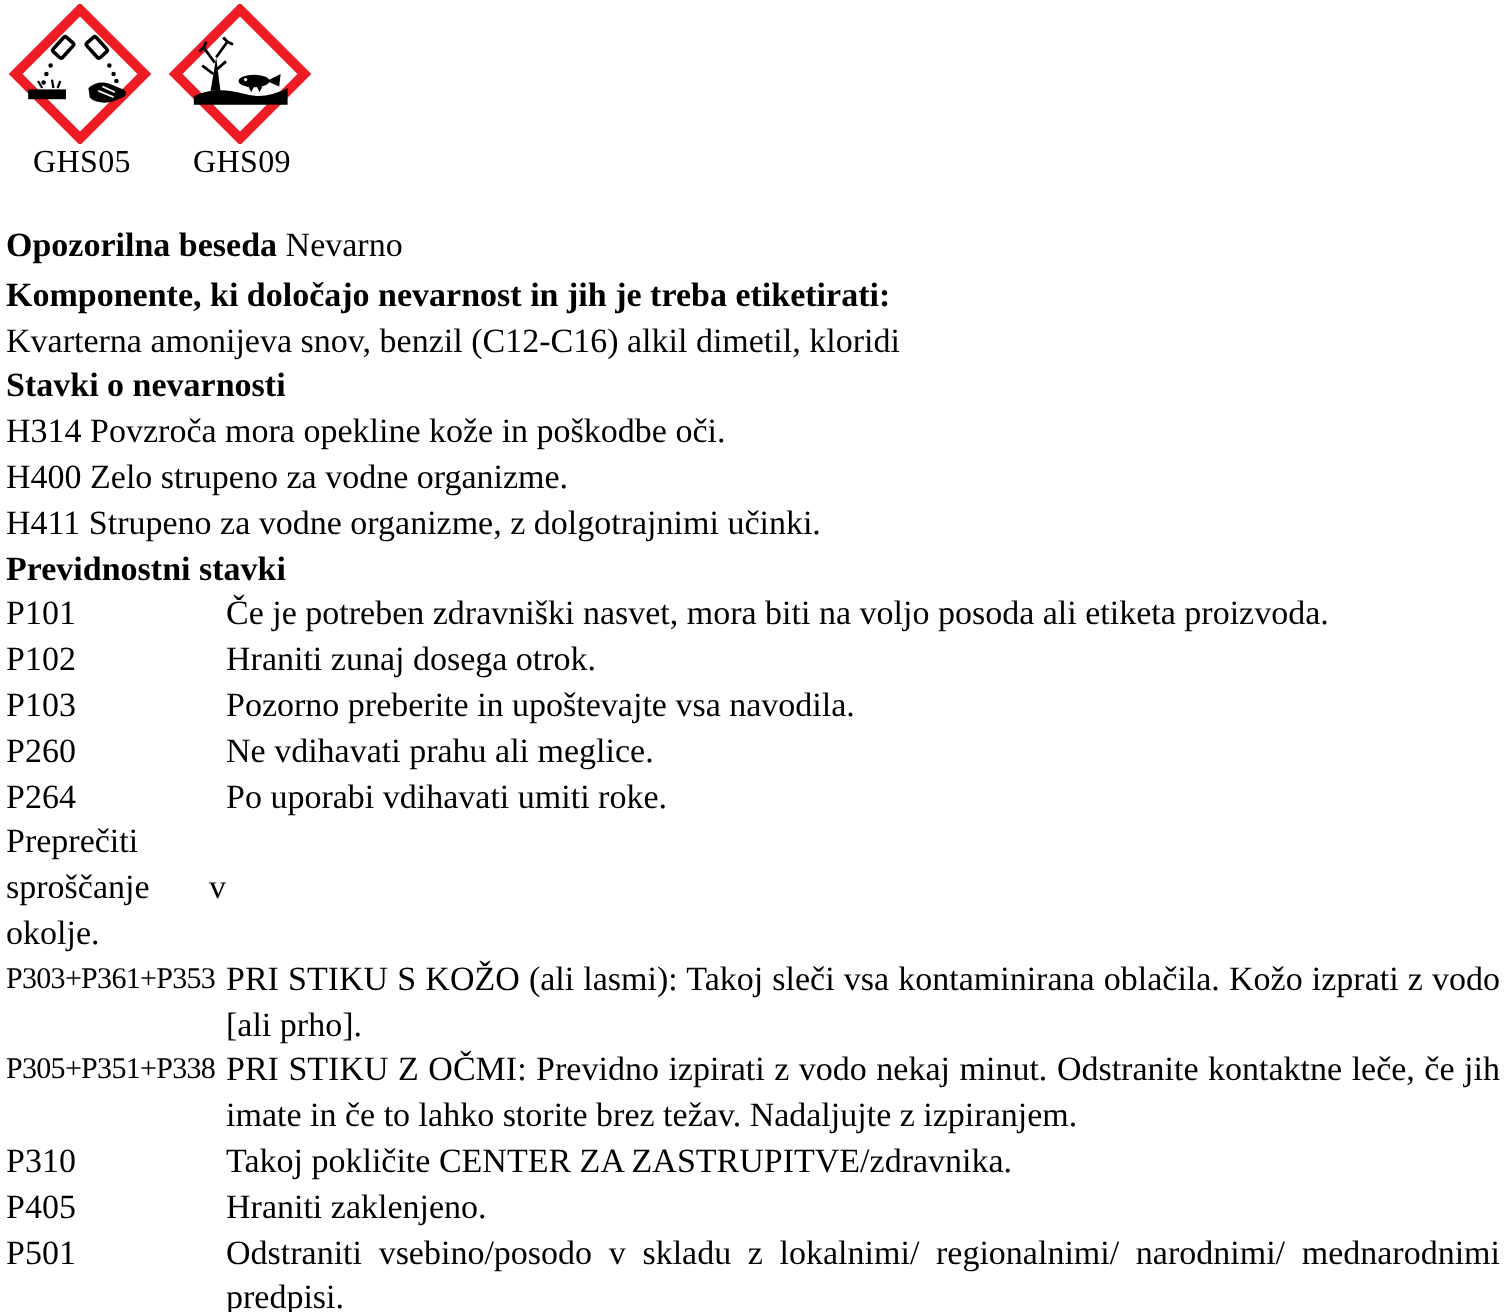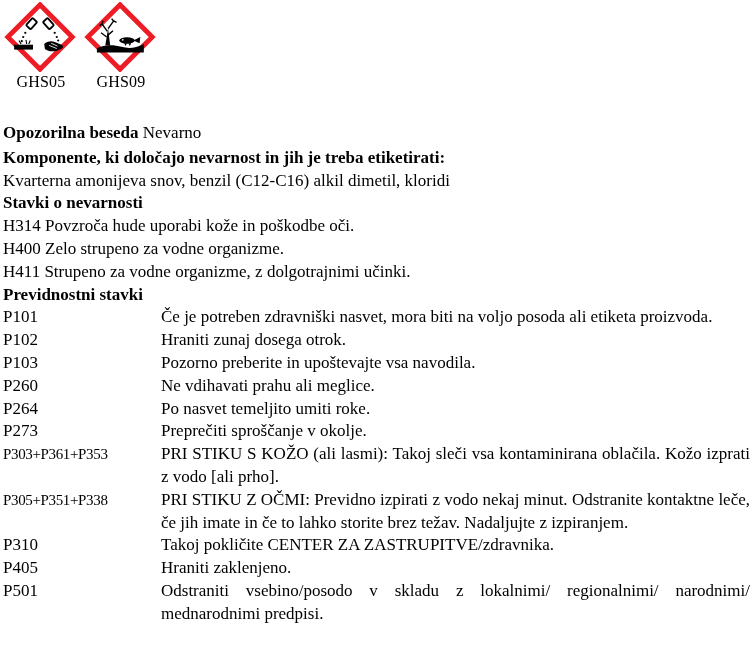--- a/index.html
+++ b/index.html
@@ -18,26 +18,26 @@
   p { margin:0; }
   .b { font-weight:bold; }
   .pictos { display:flex; gap:4px; align-items:flex-start; }
   .picto { margin:0; width:76px; }
   .picto svg { display:block; width:74px; height:70px; }
   .picto-code {
     font-size:16px; line-height:17px;
     text-align:center; margin-top:1px;
     letter-spacing:0.2px;
   }
-  .signal-line { margin-top:32px; }
+  .signal-line { margin-top:22px; }
   .head { margin-top:2px; }
   .prow { display:grid; grid-template-columns:110px 1fr; }
   .pcode { white-space:nowrap; }
   .pcode.long { font-size:15px; letter-spacing:-0.35px; }
-  .ptext { text-align:justify;margin-left:48px; }
+  .ptext { text-align:justify; }
 </style>
 </head>
 <body>
 
 <div class="doc">
 
   <div class="pictos">
 
     <figure class="picto">
       <svg viewBox="0 0 100 100" aria-hidden="true">
@@ -109,21 +109,21 @@
 
   </div>
 
   <p class="signal-line"><span class="b">Opozorilna beseda</span> <span>Nevarno</span></p>
 
   <p class="b head">Komponente, ki določajo nevarnost in jih je treba etiketirati:</p>
   <p>Kvarterna amonijeva snov, benzil (C12-C16) alkil dimetil, kloridi</p>
 
   <p class="b">Stavki o nevarnosti</p>
   <div id="hazard-list">
-      <div>H314 Povzroča hude uporabi kože in poškodbe oči.</div>
+      <div>H314 Povzroča mora opekline kože in poškodbe oči.</div>
       <div>H400 Zelo strupeno za vodne organizme.</div>
       <div>H411 Strupeno za vodne organizme, z dolgotrajnimi učinki.</div>
     </div>
 
   <p class="b">Previdnostni stavki</p>
   <div id="precaution-list">
       <div class="prow">
         <span class="pcode">P101</span>
         <span class="ptext">Če je potreben zdravniški nasvet, mora biti na voljo posoda ali etiketa proizvoda.</span>
       </div>
@@ -134,24 +134,23 @@
       <div class="prow">
         <span class="pcode">P103</span>
         <span class="ptext">Pozorno preberite in upoštevajte vsa navodila.</span>
       </div>
       <div class="prow">
         <span class="pcode">P260</span>
         <span class="ptext">Ne vdihavati prahu ali meglice.</span>
       </div>
       <div class="prow">
         <span class="pcode">P264</span>
-        <span class="ptext">Po nasvet temeljito umiti roke.</span>
+        <span class="ptext">Po uporabi vdihavati umiti roke.</span>
       </div>
       <div class="prow">
-        <span class="pcode">P273</span>
         <span class="ptext">Preprečiti sproščanje v okolje.</span>
       </div>
       <div class="prow">
         <span class="pcode long">P303+P361+P353</span>
         <span class="ptext">PRI STIKU S KOŽO (ali lasmi): Takoj sleči vsa kontaminirana oblačila. Kožo izprati z vodo [ali prho].</span>
       </div>
       <div class="prow">
         <span class="pcode long">P305+P351+P338</span>
         <span class="ptext">PRI STIKU Z OČMI: Previdno izpirati z vodo nekaj minut. Odstranite kontaktne leče, če jih imate in če to lahko storite brez težav. Nadaljujte z izpiranjem.</span>
       </div>

